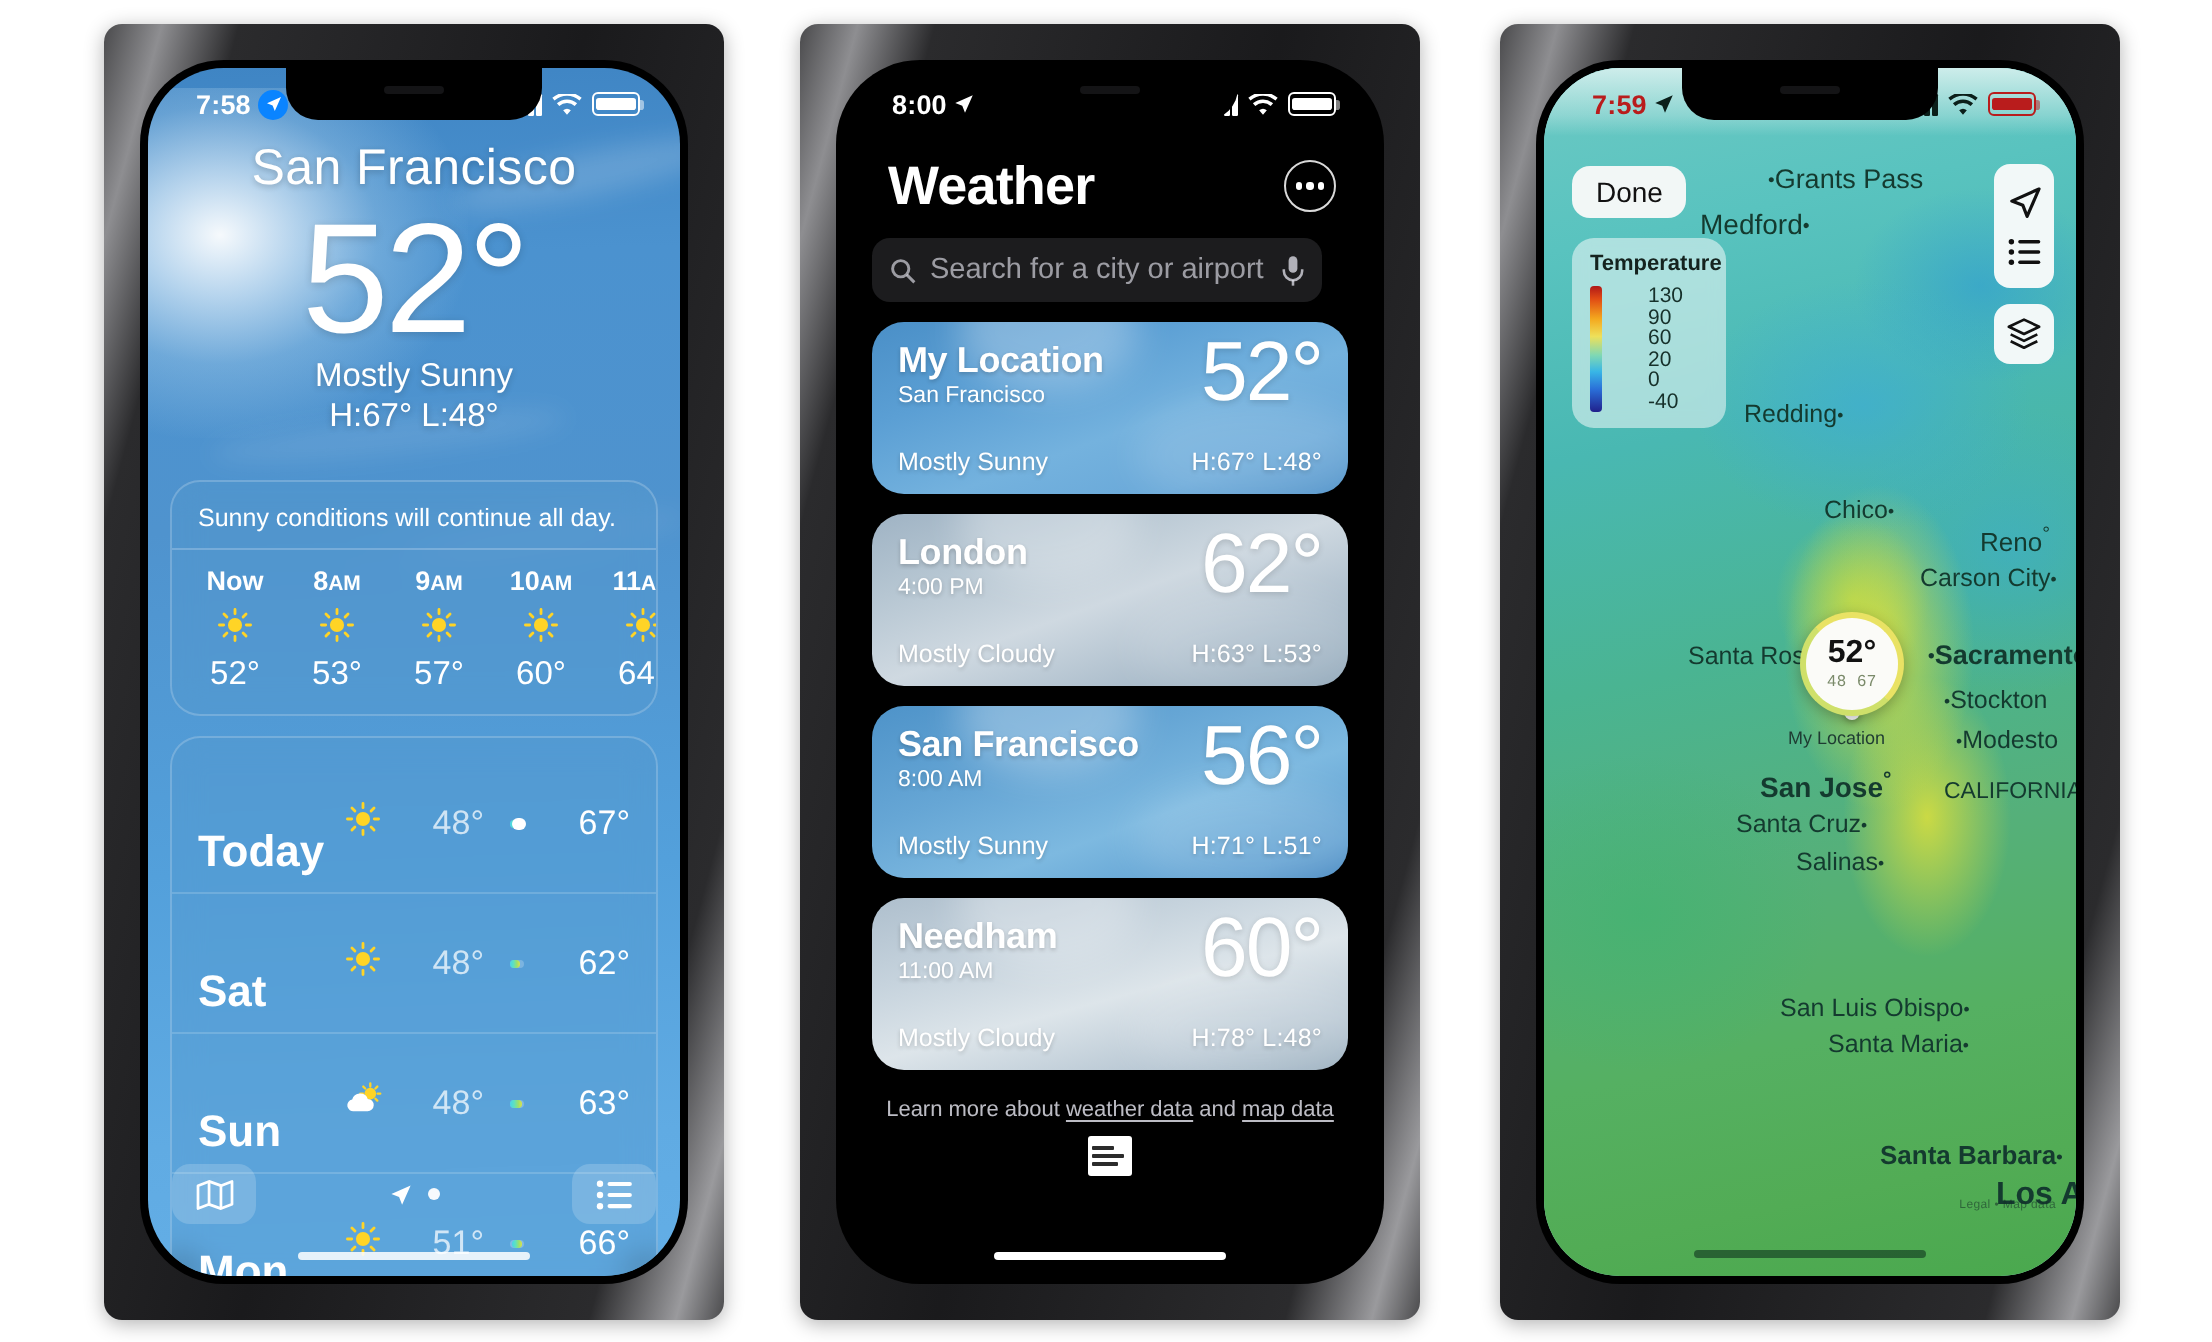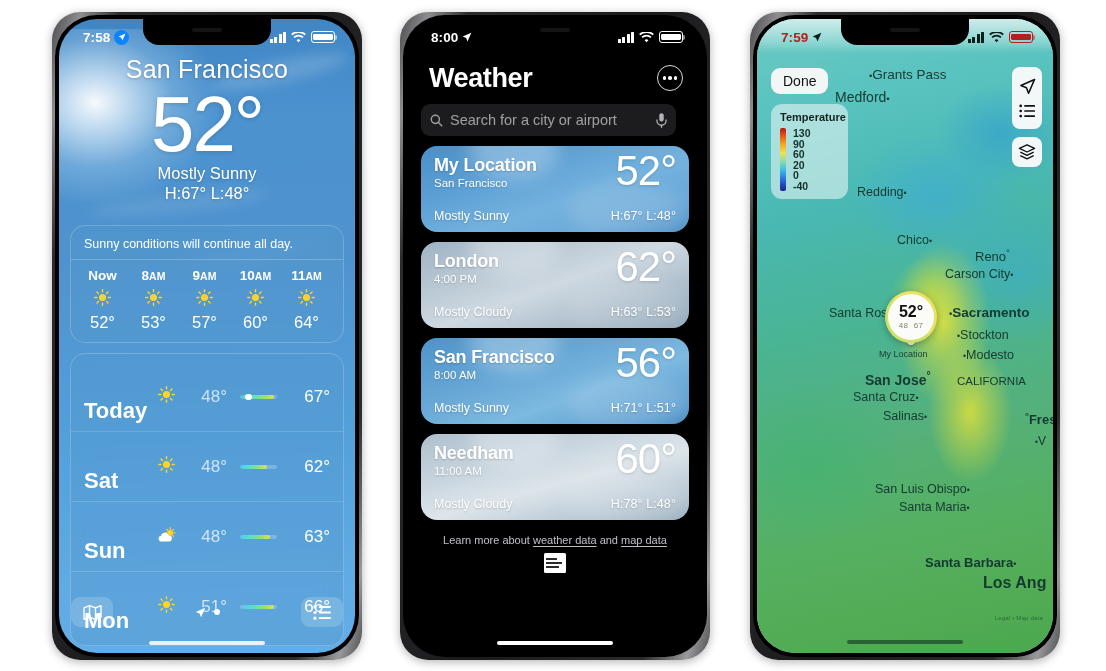--- a/index.html
+++ b/index.html
@@ -8,23 +8,23 @@
     background: #ffffff;
     font-family: "Liberation Sans", sans-serif;
     overflow: hidden;
   }
   .stage { position: relative; width: 1106px; height: 671px; background: #fff; }
 
   
   .phone {
     position: absolute;
     width: 310px; height: 648px;
-    border-radius: 28px;
+    border-radius: 9px;
     background: linear-gradient(105deg,#4a4a4c 0%,#8e8e91 6%,#2b2b2d 14%,#1a1a1c 50%,#2b2b2d 86%,#9a9a9d 95%,#4a4a4c 100%);
-    padding: 3px;
+    padding: 18px;
     box-shadow: 0 2px 10px rgba(0,0,0,.30);
   }
   .phone-inner {
     position: relative; width: 100%; height: 100%;
     border-radius: 42px; background: #000; padding: 4px;
   }
   .screen {
     position: relative; width: 100%; height: 100%;
     border-radius: 38px; overflow: hidden; background: #000;
   }
@@ -202,21 +202,21 @@
     background: #f2f7f6; border-radius: 9px; padding: 5px 12px;
     font-size: 14px; font-weight: 500; color: #111;
   }
   .legend {
     position: absolute; left: 14px; top: 85px; z-index: 13;
     background: rgba(244,250,249,.55); border-radius: 11px;
     padding: 7px 10px 8px 9px; width: 77px;
     backdrop-filter: blur(4px);
   }
   .legend .lg-title { font-size: 11px; font-weight: bold; color: #15231f; margin-bottom: 5px; }
-  .legend .lg-body { display: flex; gap: 7px; font-weight: bold; }
+  .legend .lg-body { display: flex; gap: 23px; }
   .lg-gradient { width: 6px; border-radius: 2px;
     background: linear-gradient(180deg,#b01818 0%,#e04a14 10%,#f4a81e 26%,#eee05a 40%,#7fd8b4 55%,#38b6e6 68%,#2a6fd8 82%,#20208c 100%); }
   .lg-scale { display: flex; flex-direction: column; justify-content: space-between; font-size: 10.5px; color: #16302a; line-height: 1; }
   .map-ctrls { position: absolute; right: 11px; top: 48px; z-index: 14; display: flex; flex-direction: column; gap: 8px; }
   .mctrl { width: 30px; height: 30px; border-radius: 8px; background: #f2f8f8; display:flex;align-items:center;justify-content:center; color:#111;}
   .mctrl.grp { height: 62px; flex-direction: column; gap: 9px; }
   .maplabel { position: absolute; z-index: 9; color: #143a2f; white-space: nowrap; font-weight: 500; }
   .pin {
     position: absolute; z-index: 16; left: 128px; top: 272px;
     width: 52px; height: 52px; border-radius: 50%;

